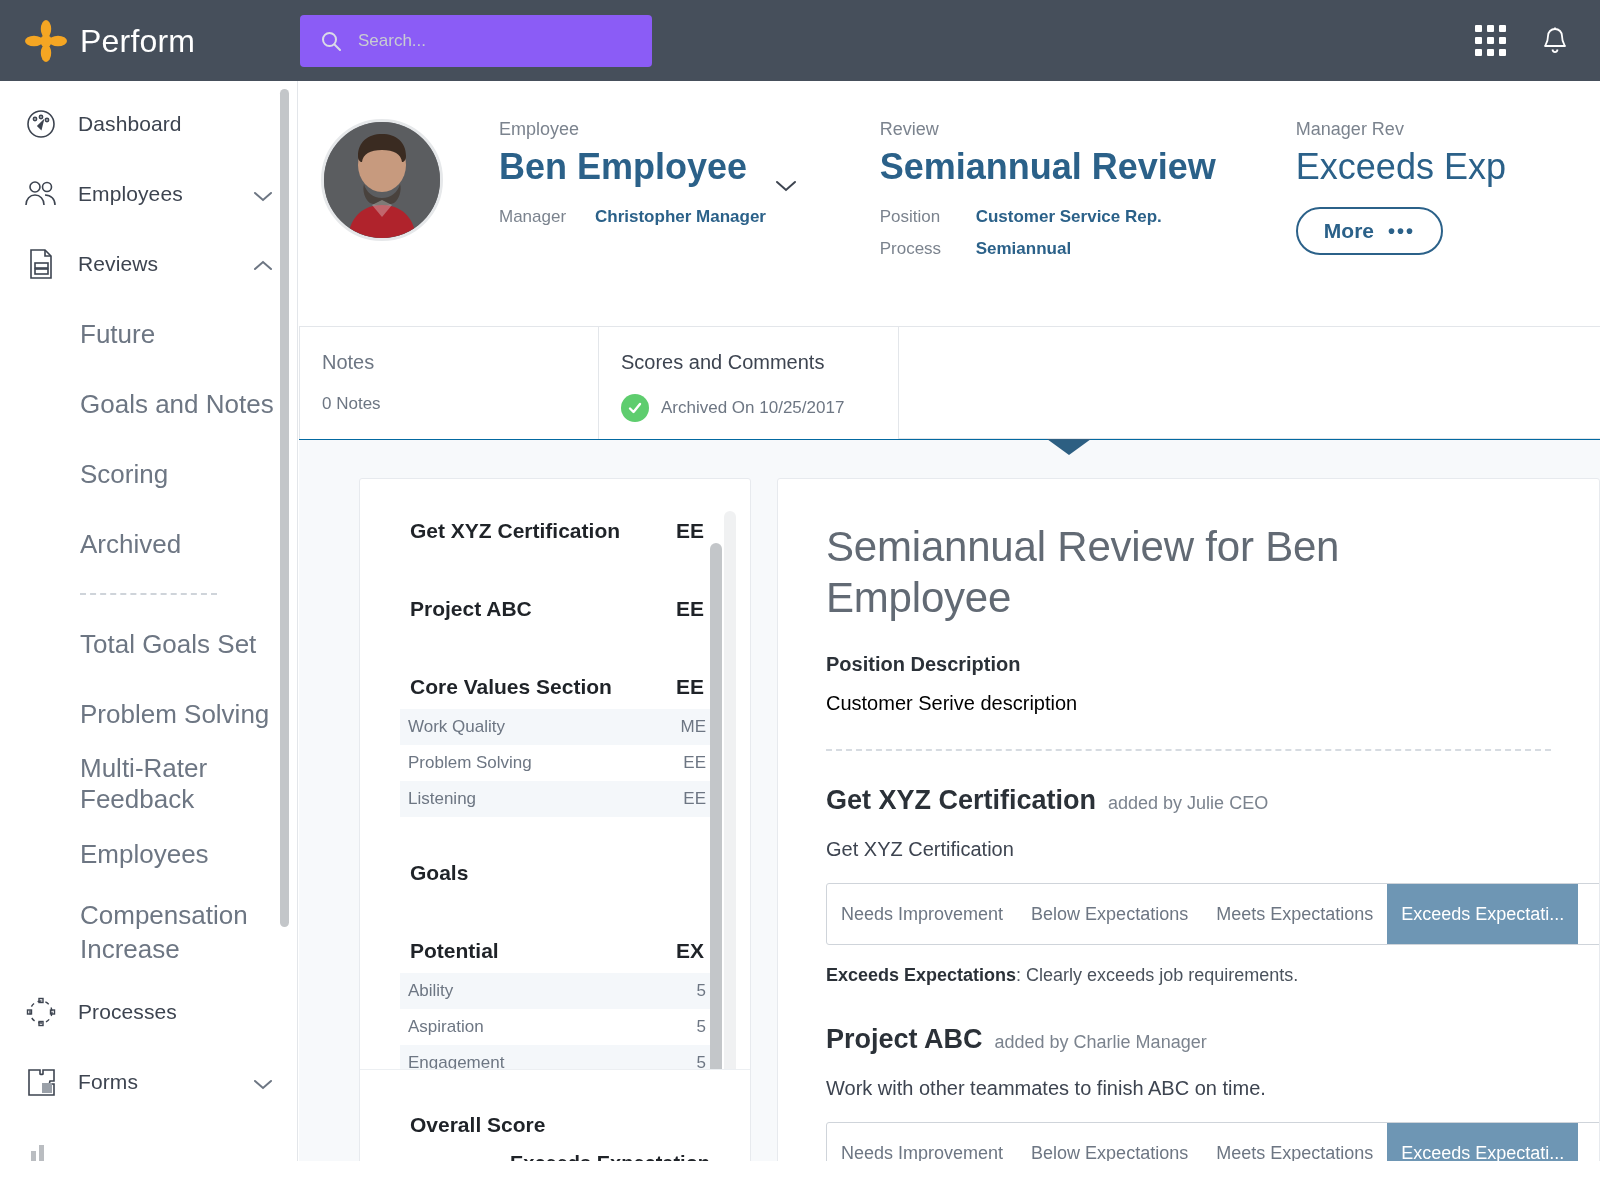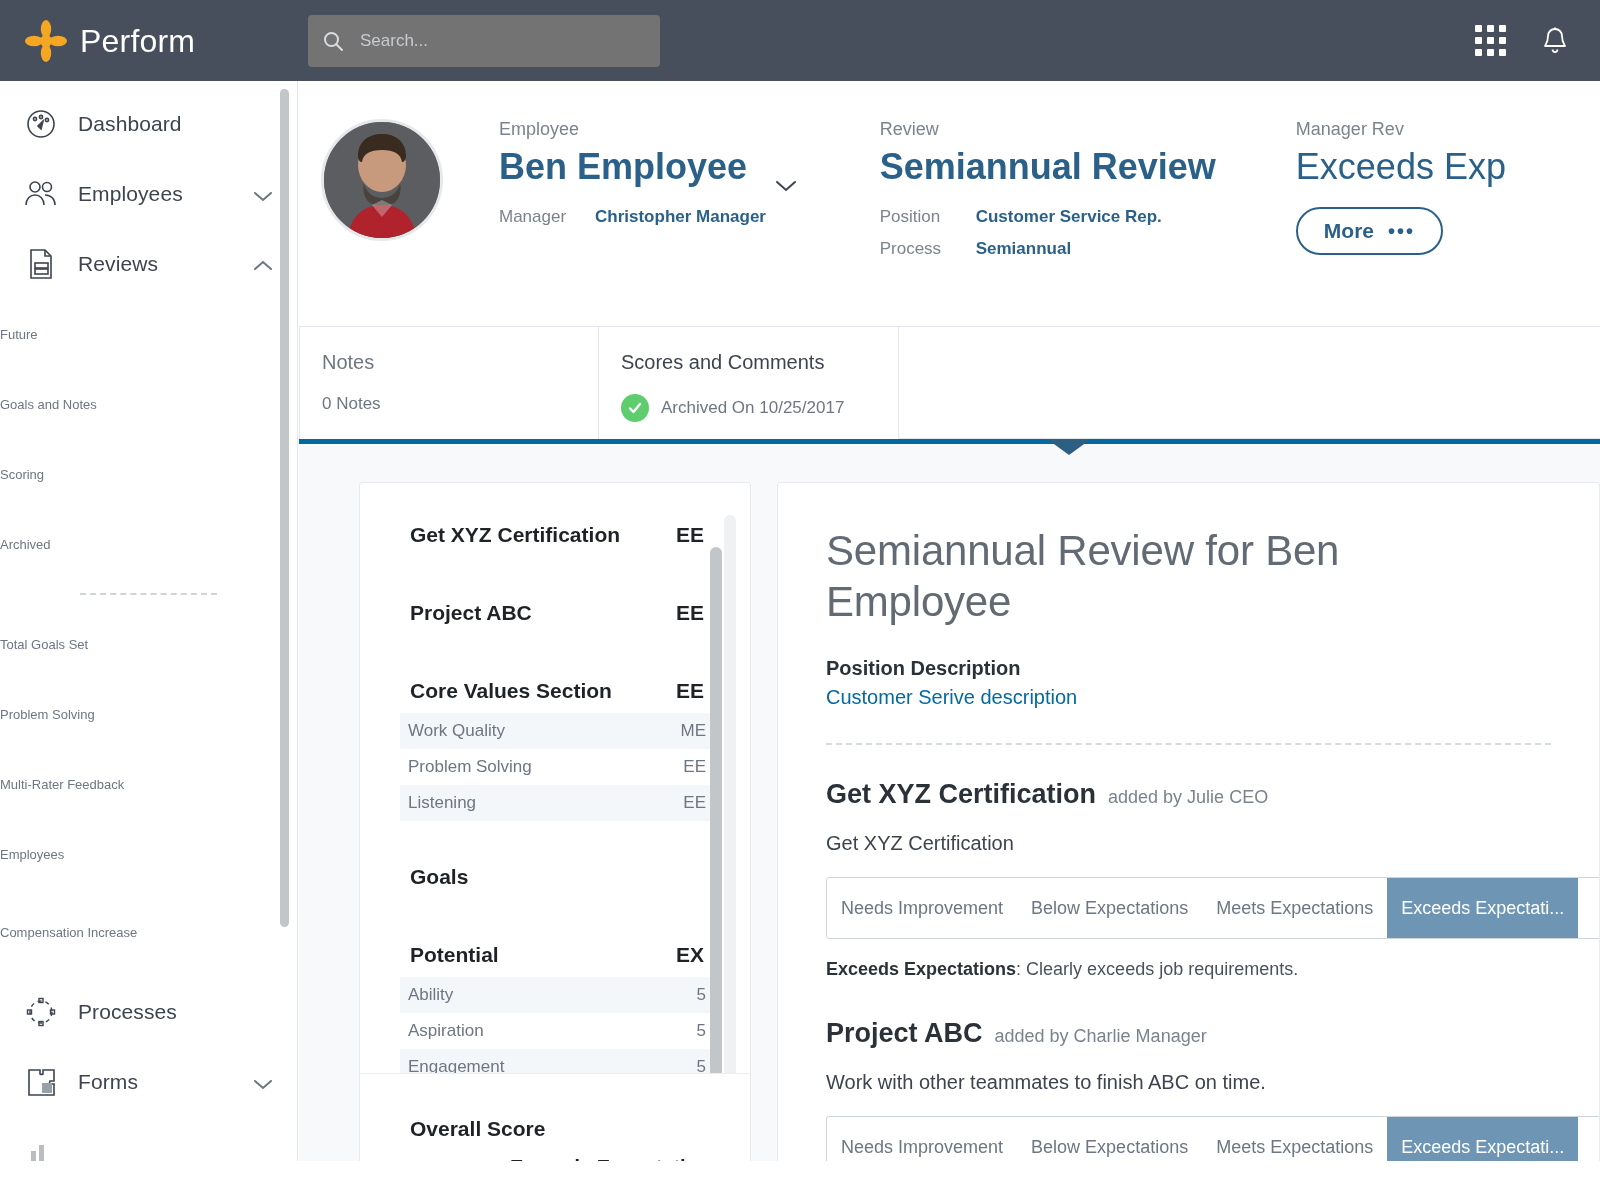--- a/index.html
+++ b/index.html
@@ -19,23 +19,23 @@
     display: flex; align-items: center;
   }
   .brand { display: flex; align-items: center; padding-left: 24px; width: 300px; }
   .brand-logo { width: 44px; height: 44px; position: relative; flex: 0 0 44px; }
   .brand-logo svg { display:block; }
   .brand-name {
     color: #ffffff; font-size: 32px; font-weight: 400; letter-spacing: 0.2px;
     margin-left: 12px; line-height: 1;
   }
   .search-wrap {
-    margin-left: 8px; width: 352px; height: 52px;
-    background: #737373; border-radius: 4px;
-    display: flex; align-items: center; padding: 0 14px;
+    margin-left: 0; width: 352px; height: 52px;
+    background: #8b5cf6; border-radius: 4px;
+    display: flex; align-items: center; padding: 0 20px;
   }
   .search-icon { flex: 0 0 22px; height: 22px; opacity: .95; }
   .search-input {
     background: transparent; border: 0; outline: none;
     color: #e6e8ea; font-size: 17px; font-family: "Liberation Sans", sans-serif;
     margin-left: 16px; width: 280px;
   }
   .search-input::placeholder { color: #c8ccd1; }
   .topbar-right {
     margin-left: auto; display: flex; align-items: center; gap: 34px; padding-right: 30px;
@@ -55,21 +55,21 @@
     display: flex; align-items: center; height: 70px; padding: 0 24px 0 22px;
     cursor: pointer;
   }
   .nav-ico { flex: 0 0 38px; height: 38px; display: flex; align-items: center; justify-content: center; }
   .nav-top .nav-label {
     margin-left: 18px; font-size: 21px; font-weight: 400; color: #3d4450; letter-spacing: .1px;
   }
   .chev { margin-left: auto; width: 20px; height: 12px; }
   .nav-sub {
     height: 70px; display: flex; align-items: center;
-    font-size: 13px; color: #6d7683; cursor: pointer;
+    padding-left: 80px; font-size: 26px; color: #6d7683; cursor: pointer;
   }
   .nav-sub.two-line { height: 88px; line-height: 1.3; }
   .nav-divider { margin: 14px 80px 14px 80px; border-top: 2px dashed #cfd4da; }
   .side-thumb {
     position: absolute; right: 4px; top: 8px; width: 9px; height: 838px;
     background: #c3c6c9; border-radius: 5px;
   }
   .side-track {
     position: absolute; right: 4px; top: 0; width: 9px; height: 100%;
     background: transparent;
@@ -134,21 +134,21 @@
   .tab-arrow {
     position: absolute; left: 748px; top: 112px; width: 0; height: 0;
     border-left: 22px solid transparent; border-right: 22px solid transparent;
     border-top: 16px solid #2d5f82; z-index: 5;
   }
   .tabs-filler { flex: 1; border-bottom: 1px solid #e3e6ea; }
 
   
   .body-area {
     position: relative; background: #f7f9fb; height: 722px;
-    border-top: 5px solid #0369a1; padding: 38px 0 0 60px;
+    border-top: 1px solid #0369a1; padding: 38px 0 0 60px;
     display: flex; gap: 26px;
   }
   .score-card {
     width: 392px; background: #ffffff; border: 1px solid #e7eaee;
     border-radius: 3px; position: relative; height: 700px; overflow: hidden;
     flex: 0 0 392px;
   }
   .score-scroll { position: absolute; inset: 0; padding: 30px 46px 0 50px; }
   .score-section {
     display: flex; justify-content: space-between; align-items: baseline;
@@ -186,21 +186,21 @@
   .detail-card {
     flex: 1; background: #ffffff; border: 1px solid #e7eaee; border-radius: 3px;
     height: 700px; overflow: hidden; position: relative;
   }
   .detail-inner { padding: 42px 0 0 48px; }
   .detail-title {
     font-size: 42px; font-weight: 300; color: #626a74; line-height: 1.22;
     max-width: 690px; letter-spacing: -.2px;
   }
   .pos-label { margin-top: 30px; font-size: 20px; font-weight: 700; color: #2b3138; }
-  .pos-desc { margin-top: 6px; font-size: 20px; color: #0369a1; }
+  .pos-desc { margin-top: 16px; font-size: 20px; color: #000000; }
   .hr-dash { margin: 34px 48px 0 0; border-top: 2px dashed #d6dbe1; }
   .item-head { margin-top: 34px; display: flex; align-items: baseline; gap: 12px; }
   .item-head .h { font-size: 27px; font-weight: 700; color: #2b3138; }
   .item-head .by { font-size: 18px; color: #7b838e; }
   .item-desc { margin-top: 22px; font-size: 20px; color: #3d4450; }
   .rating {
     margin-top: 22px; display: flex; border: 1px solid #cfd4da; border-radius: 3px;
     width: 920px; height: 62px; overflow: hidden; background: #fff;
   }
   .rating .opt {

